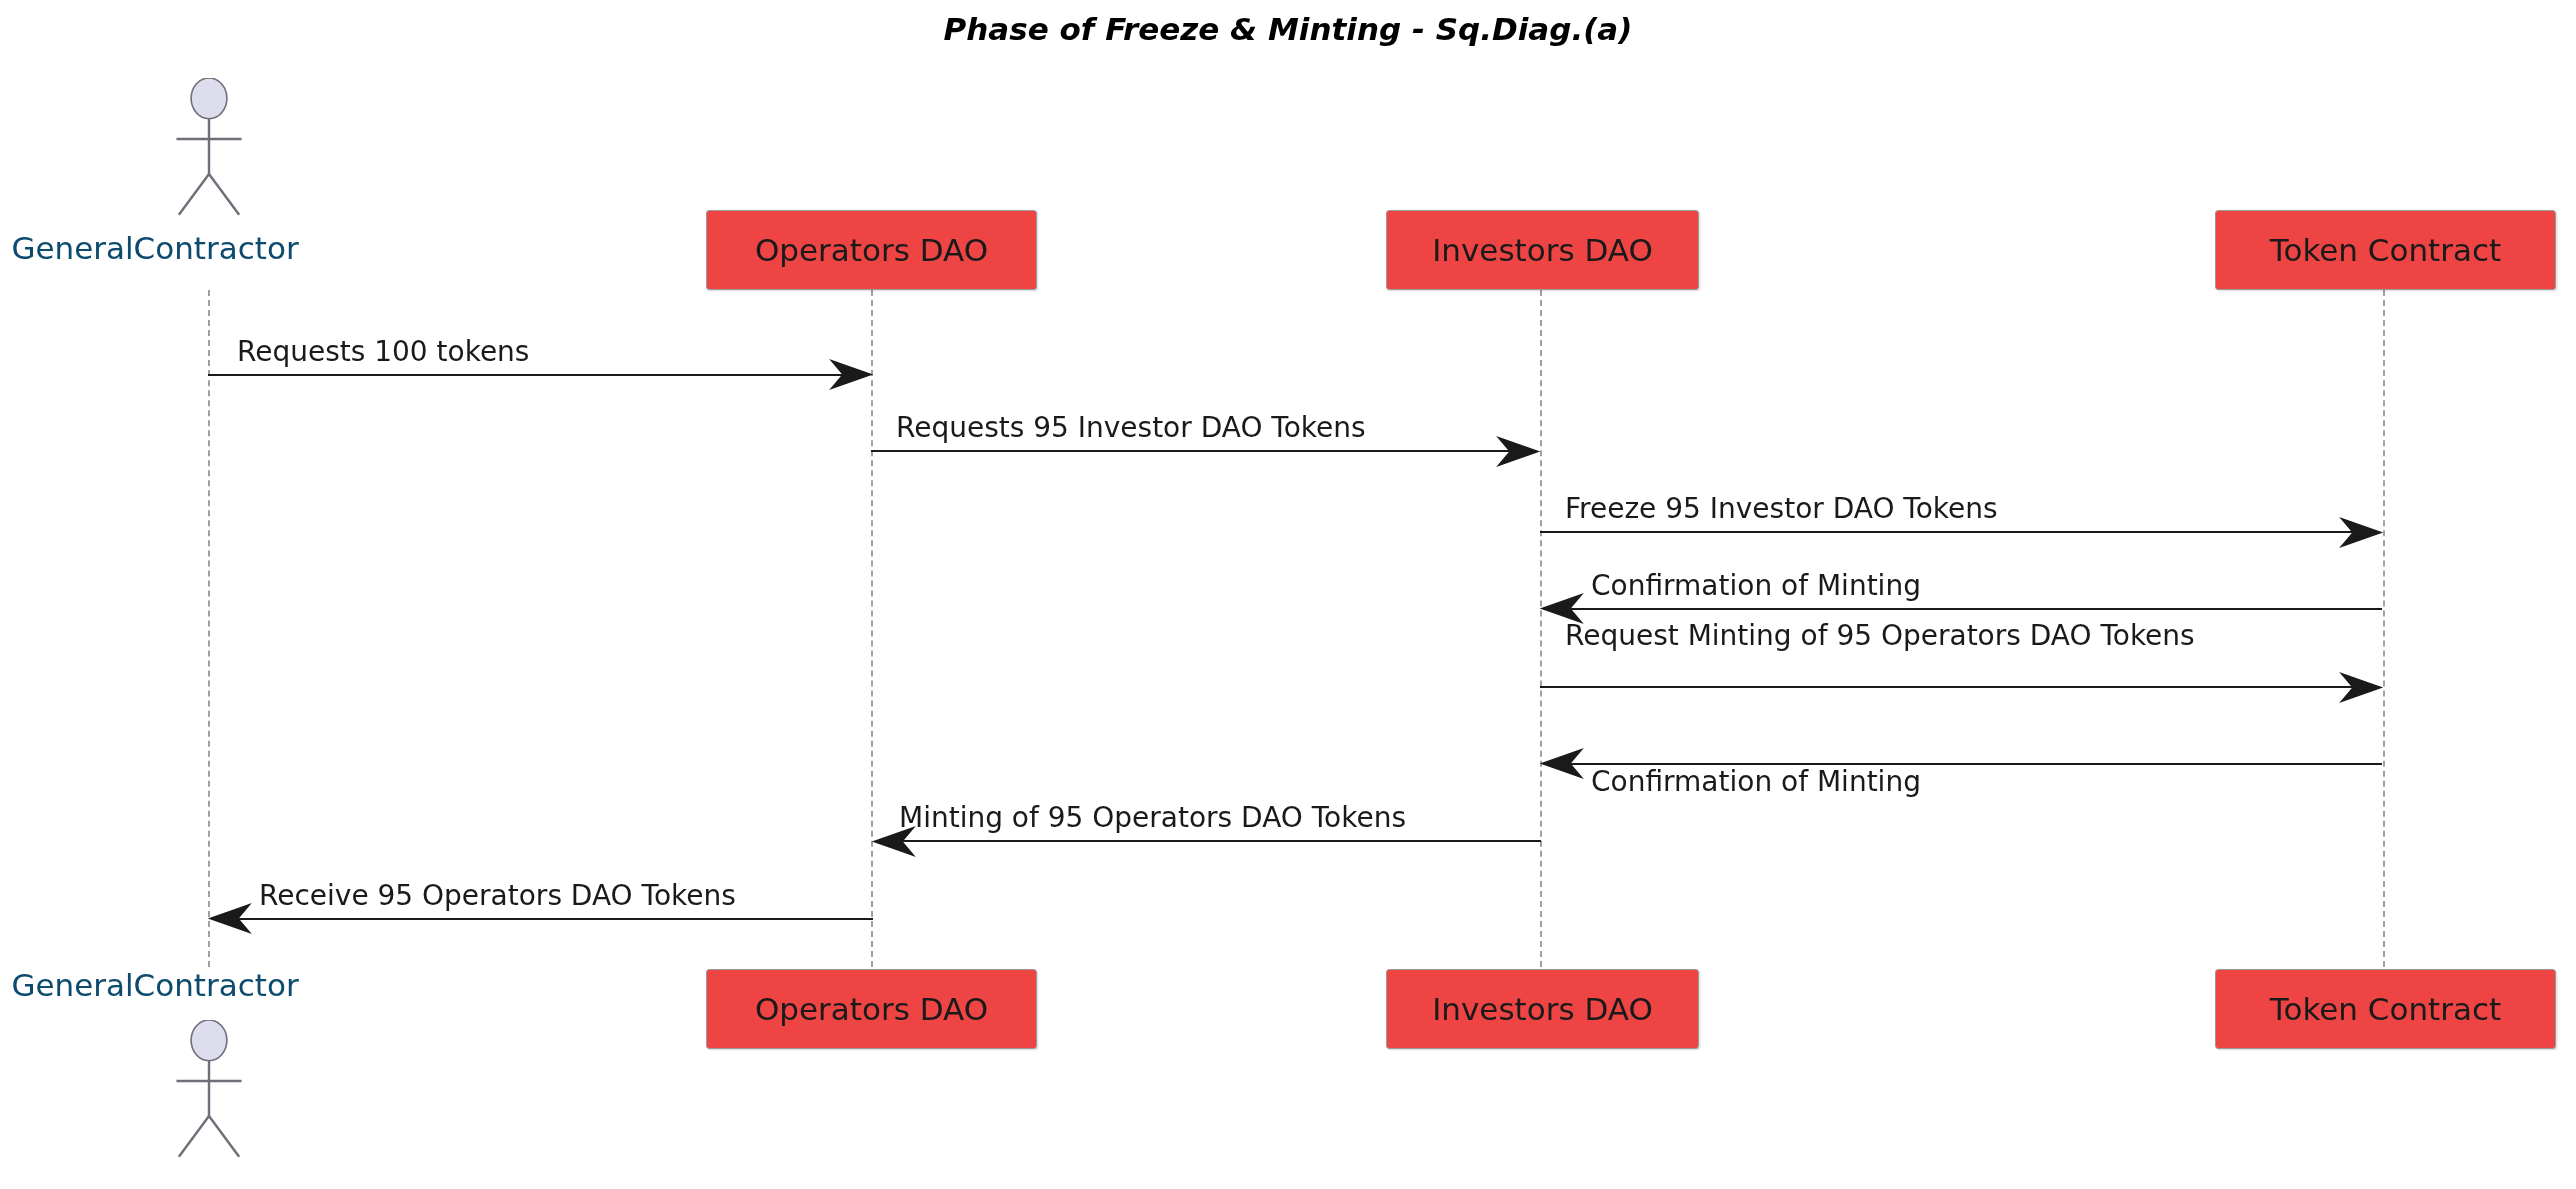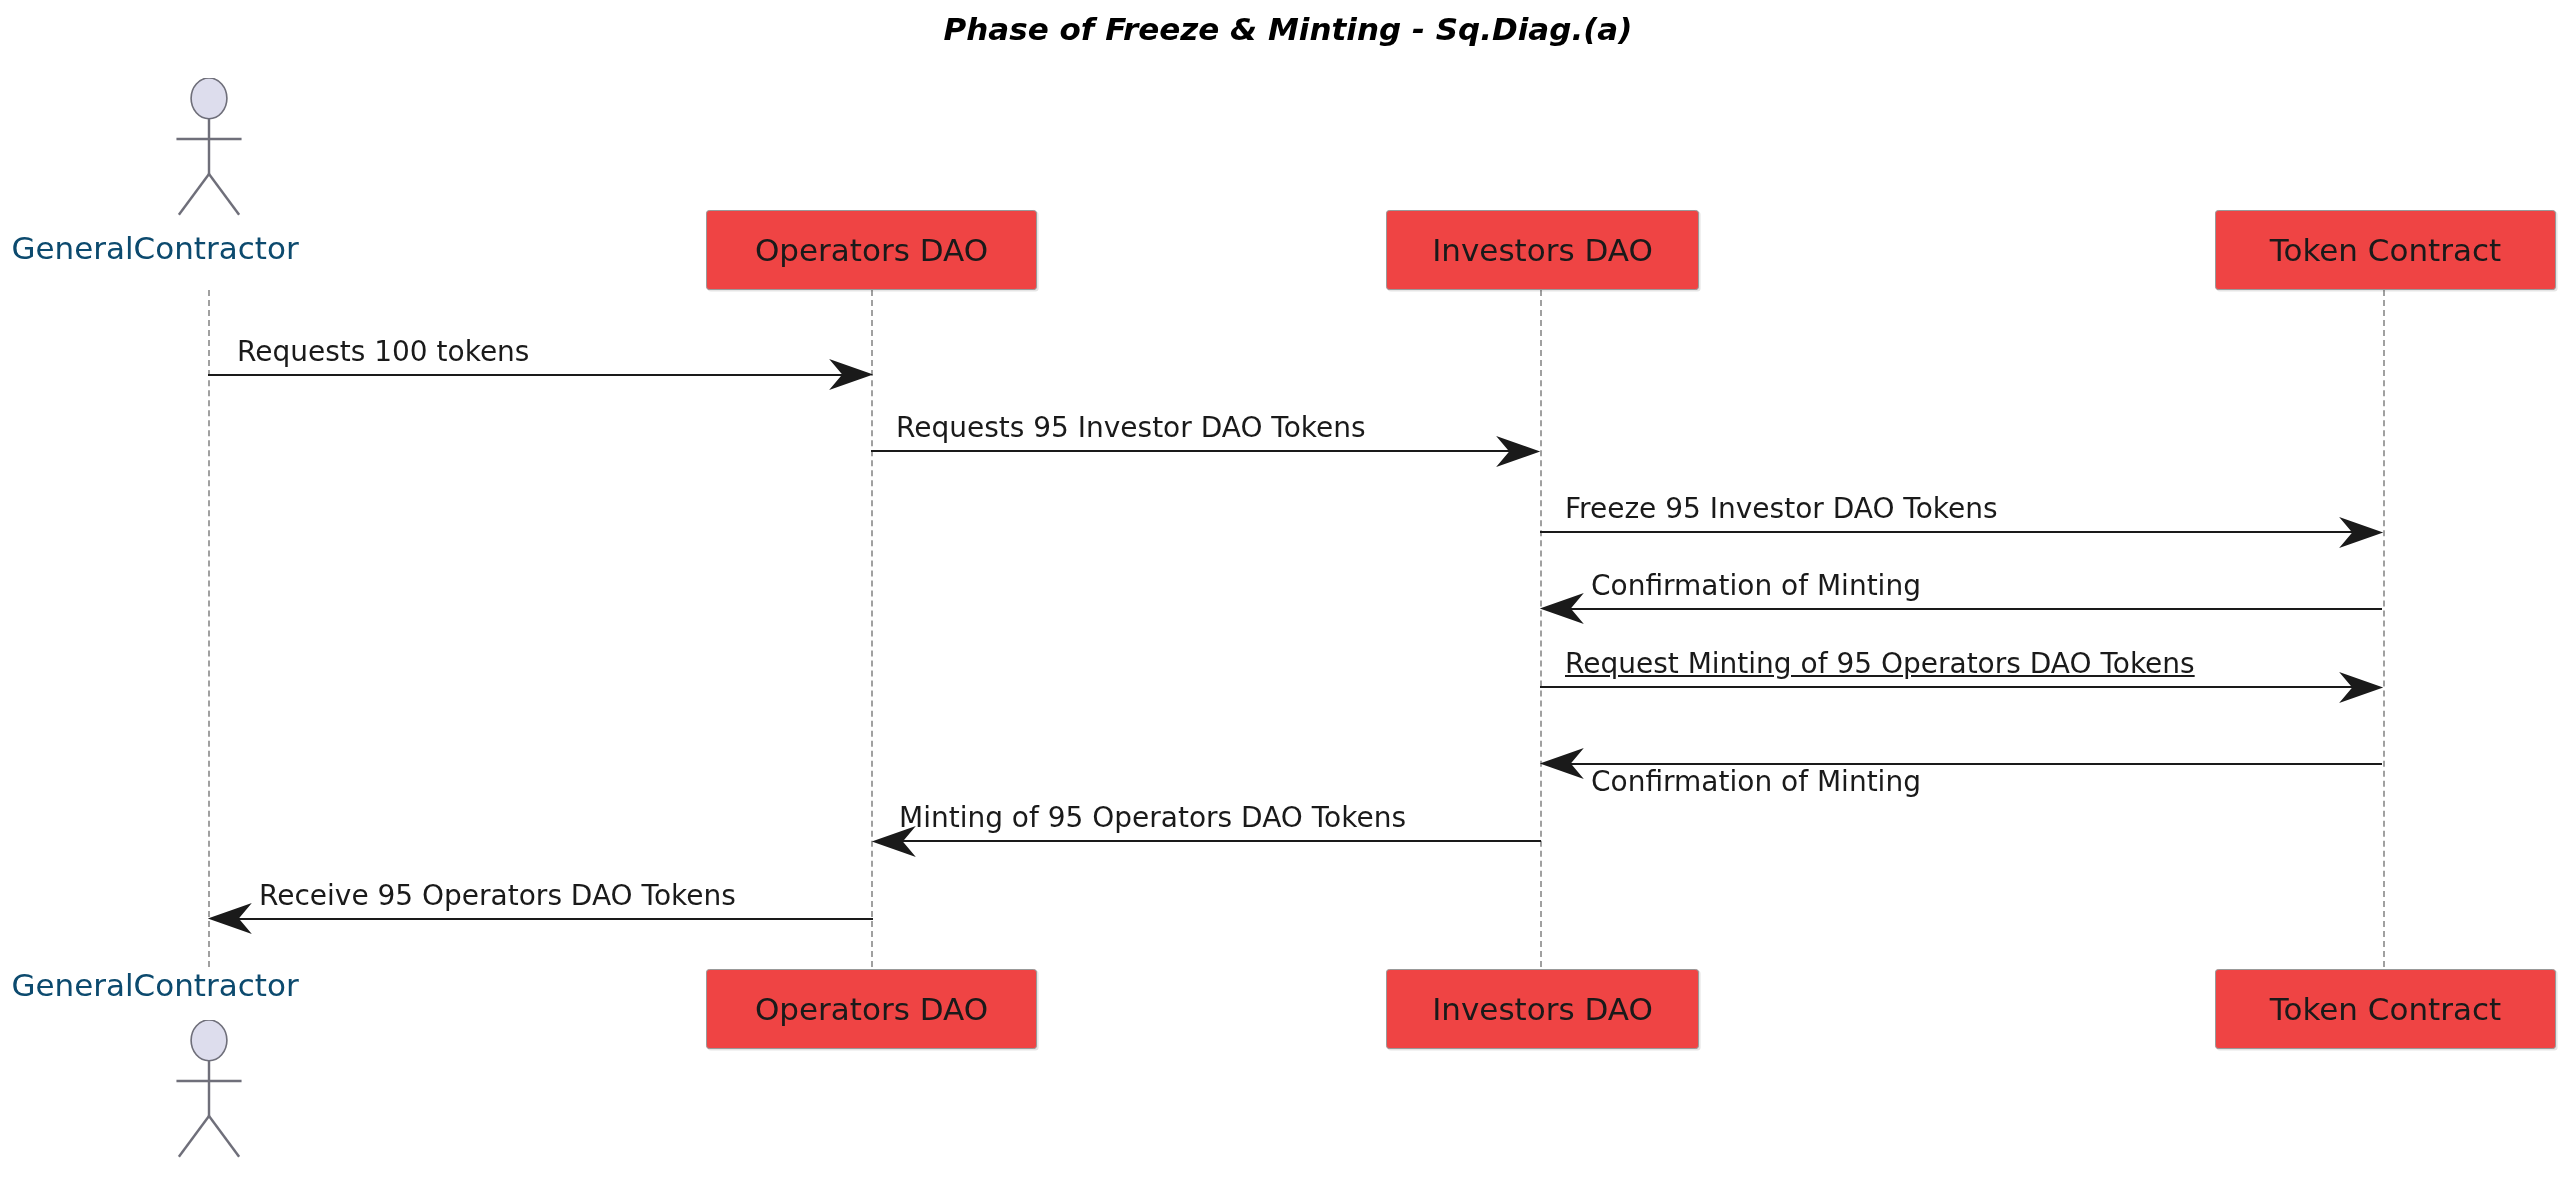--- a/index.html
+++ b/index.html
@@ -139,21 +139,21 @@
   </div>
 
   <div class="msg-label" style="left:1591px; top:569px;">Confirmation of Minting</div>
   <div class="msg-line" style="left:1555px; top:608px; width:827px;"></div>
   <div class="arrow-head" style="left:1538px; top:593px;">
     <svg width="46" height="31" viewBox="0 0 56 38">
         <path d="M56 0 L2 19 L56 38 L40 19 Z" fill="#1a1a1a"></path>
       </svg>
   </div>
 
-  <div class="msg-label" style="left:1565px; top:647px;text-decoration:underline;">Request Minting of 95 Operators DAO Tokens</div>
+  <div class="msg-label" style="left:1565px; top:619px;">Request Minting of 95 Operators DAO Tokens</div>
   <div class="msg-line" style="left:1540px; top:686px; width:827px;"></div>
   <div class="arrow-head" style="left:2339px; top:672px;">
     <svg width="46" height="31" viewBox="0 0 56 38">
         <path d="M0 0 L54 19 L0 38 L16 19 Z" fill="#1a1a1a"></path>
       </svg>
   </div>
 
   <div class="msg-label" style="left:1591px; top:765px;">Confirmation of Minting</div>
   <div class="msg-line" style="left:1555px; top:763px; width:827px;"></div>
   <div class="arrow-head" style="left:1538px; top:748px;">

